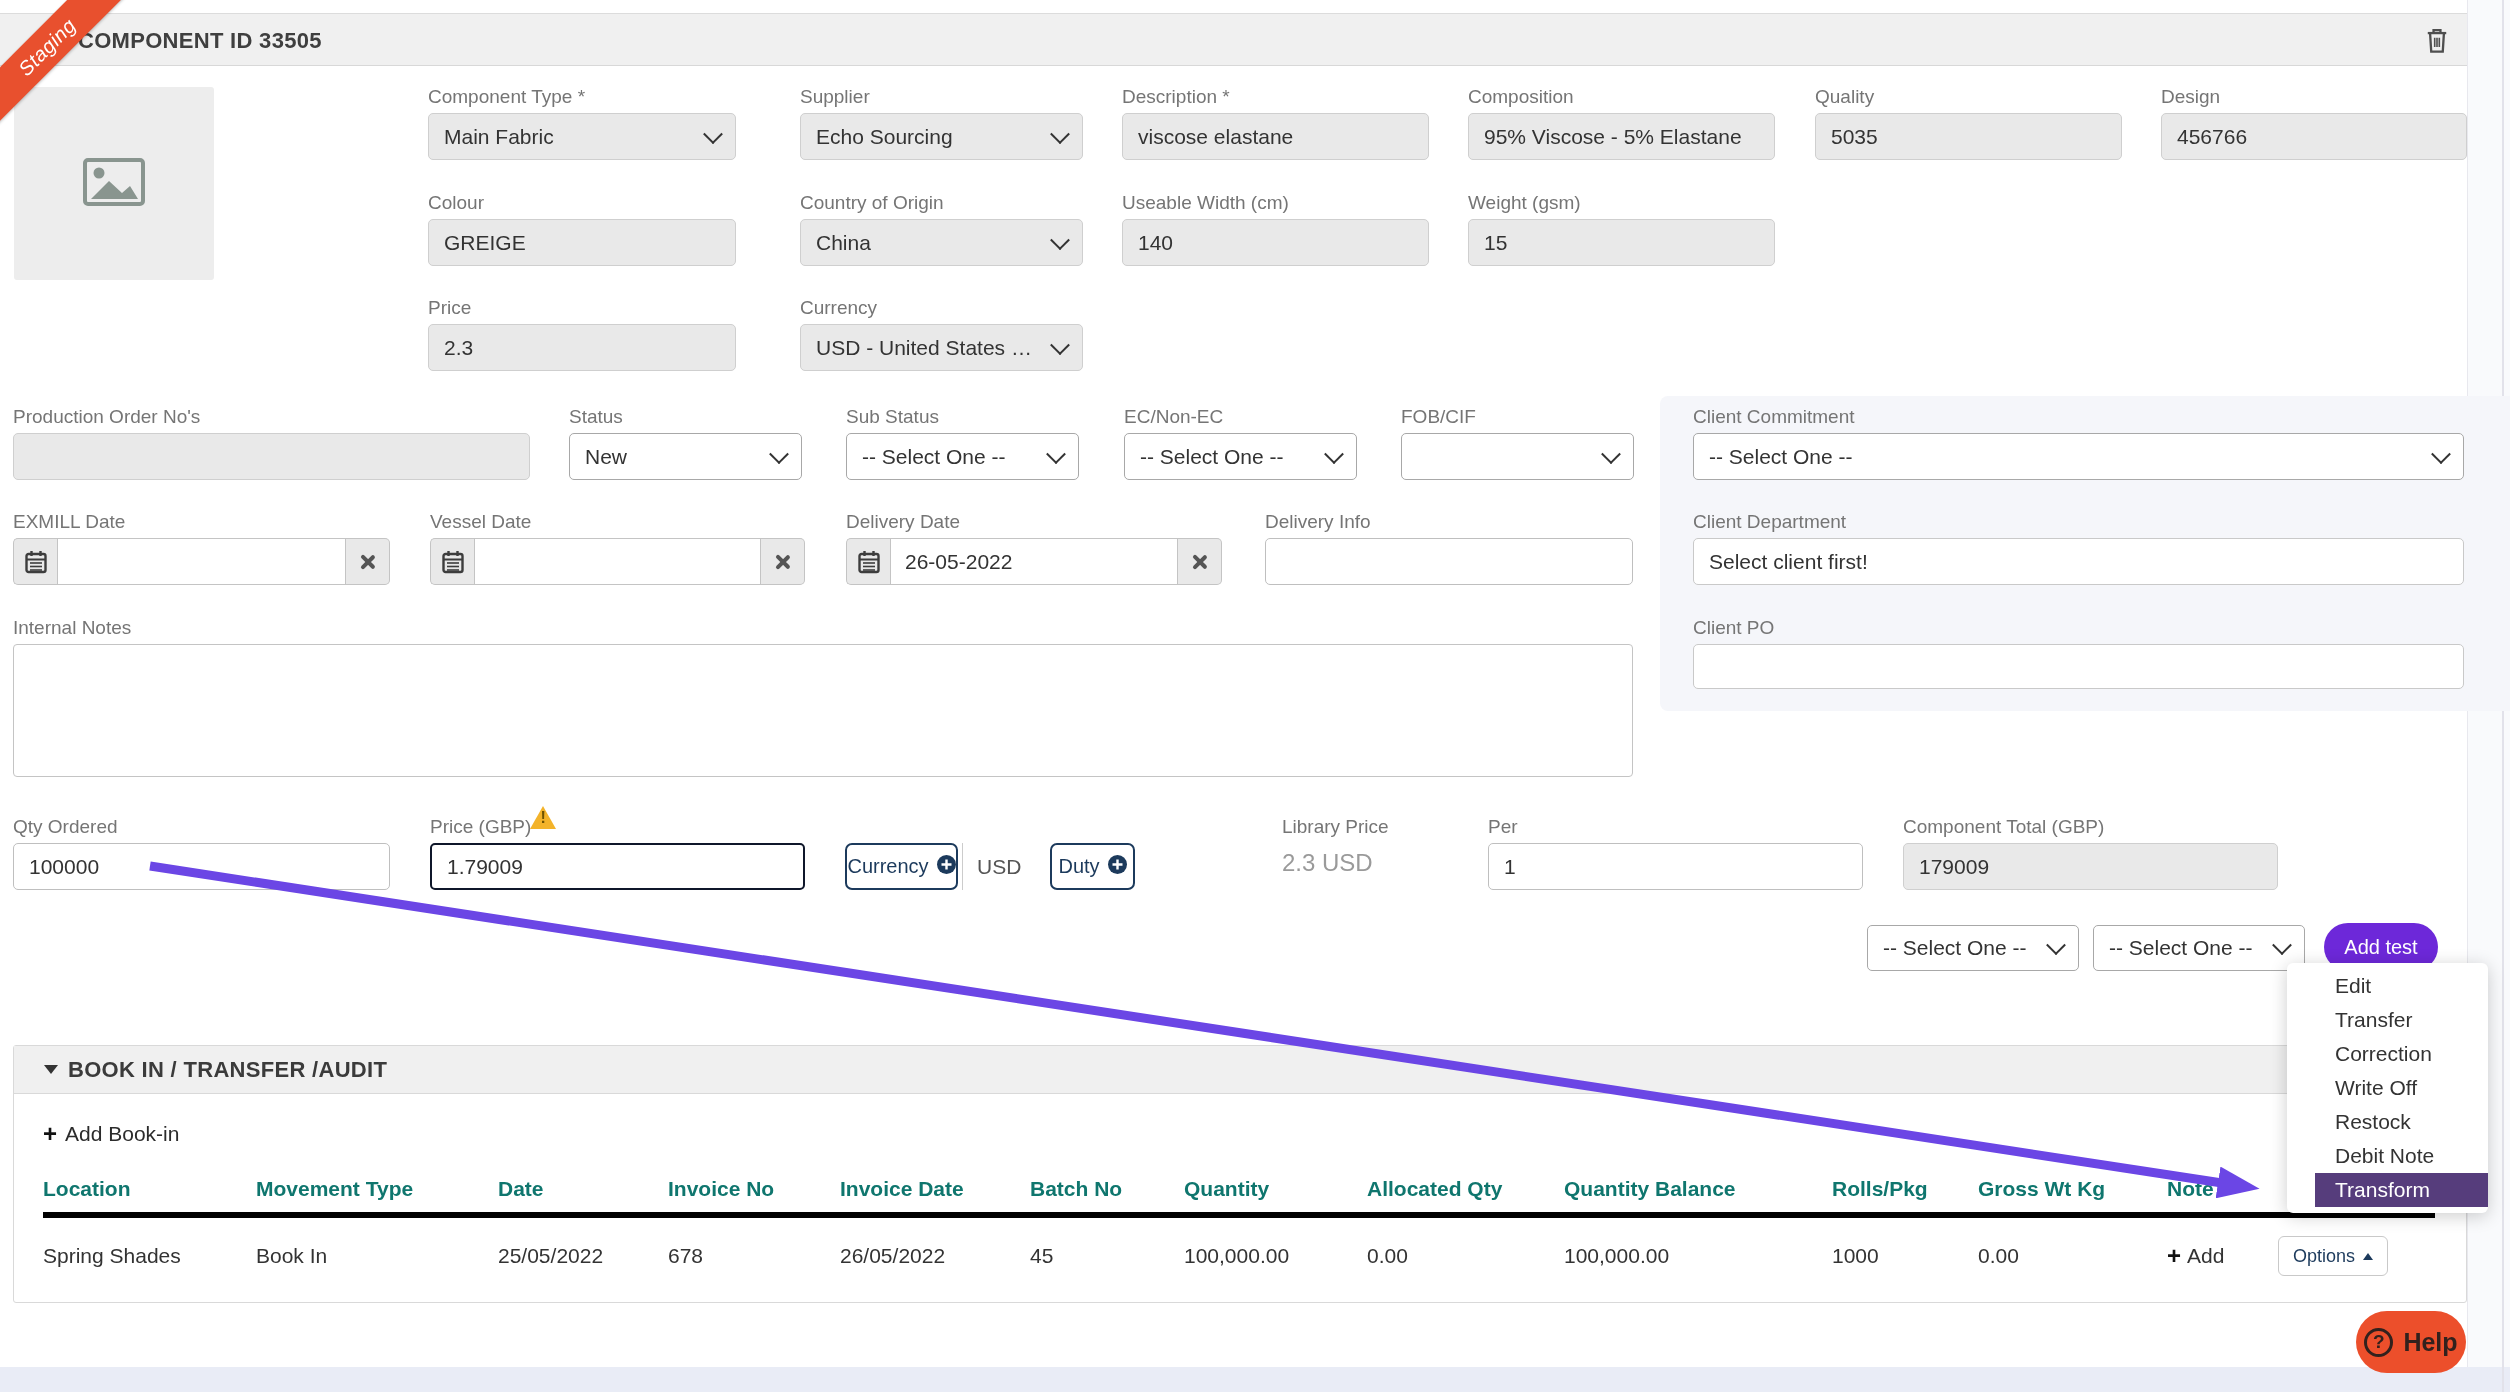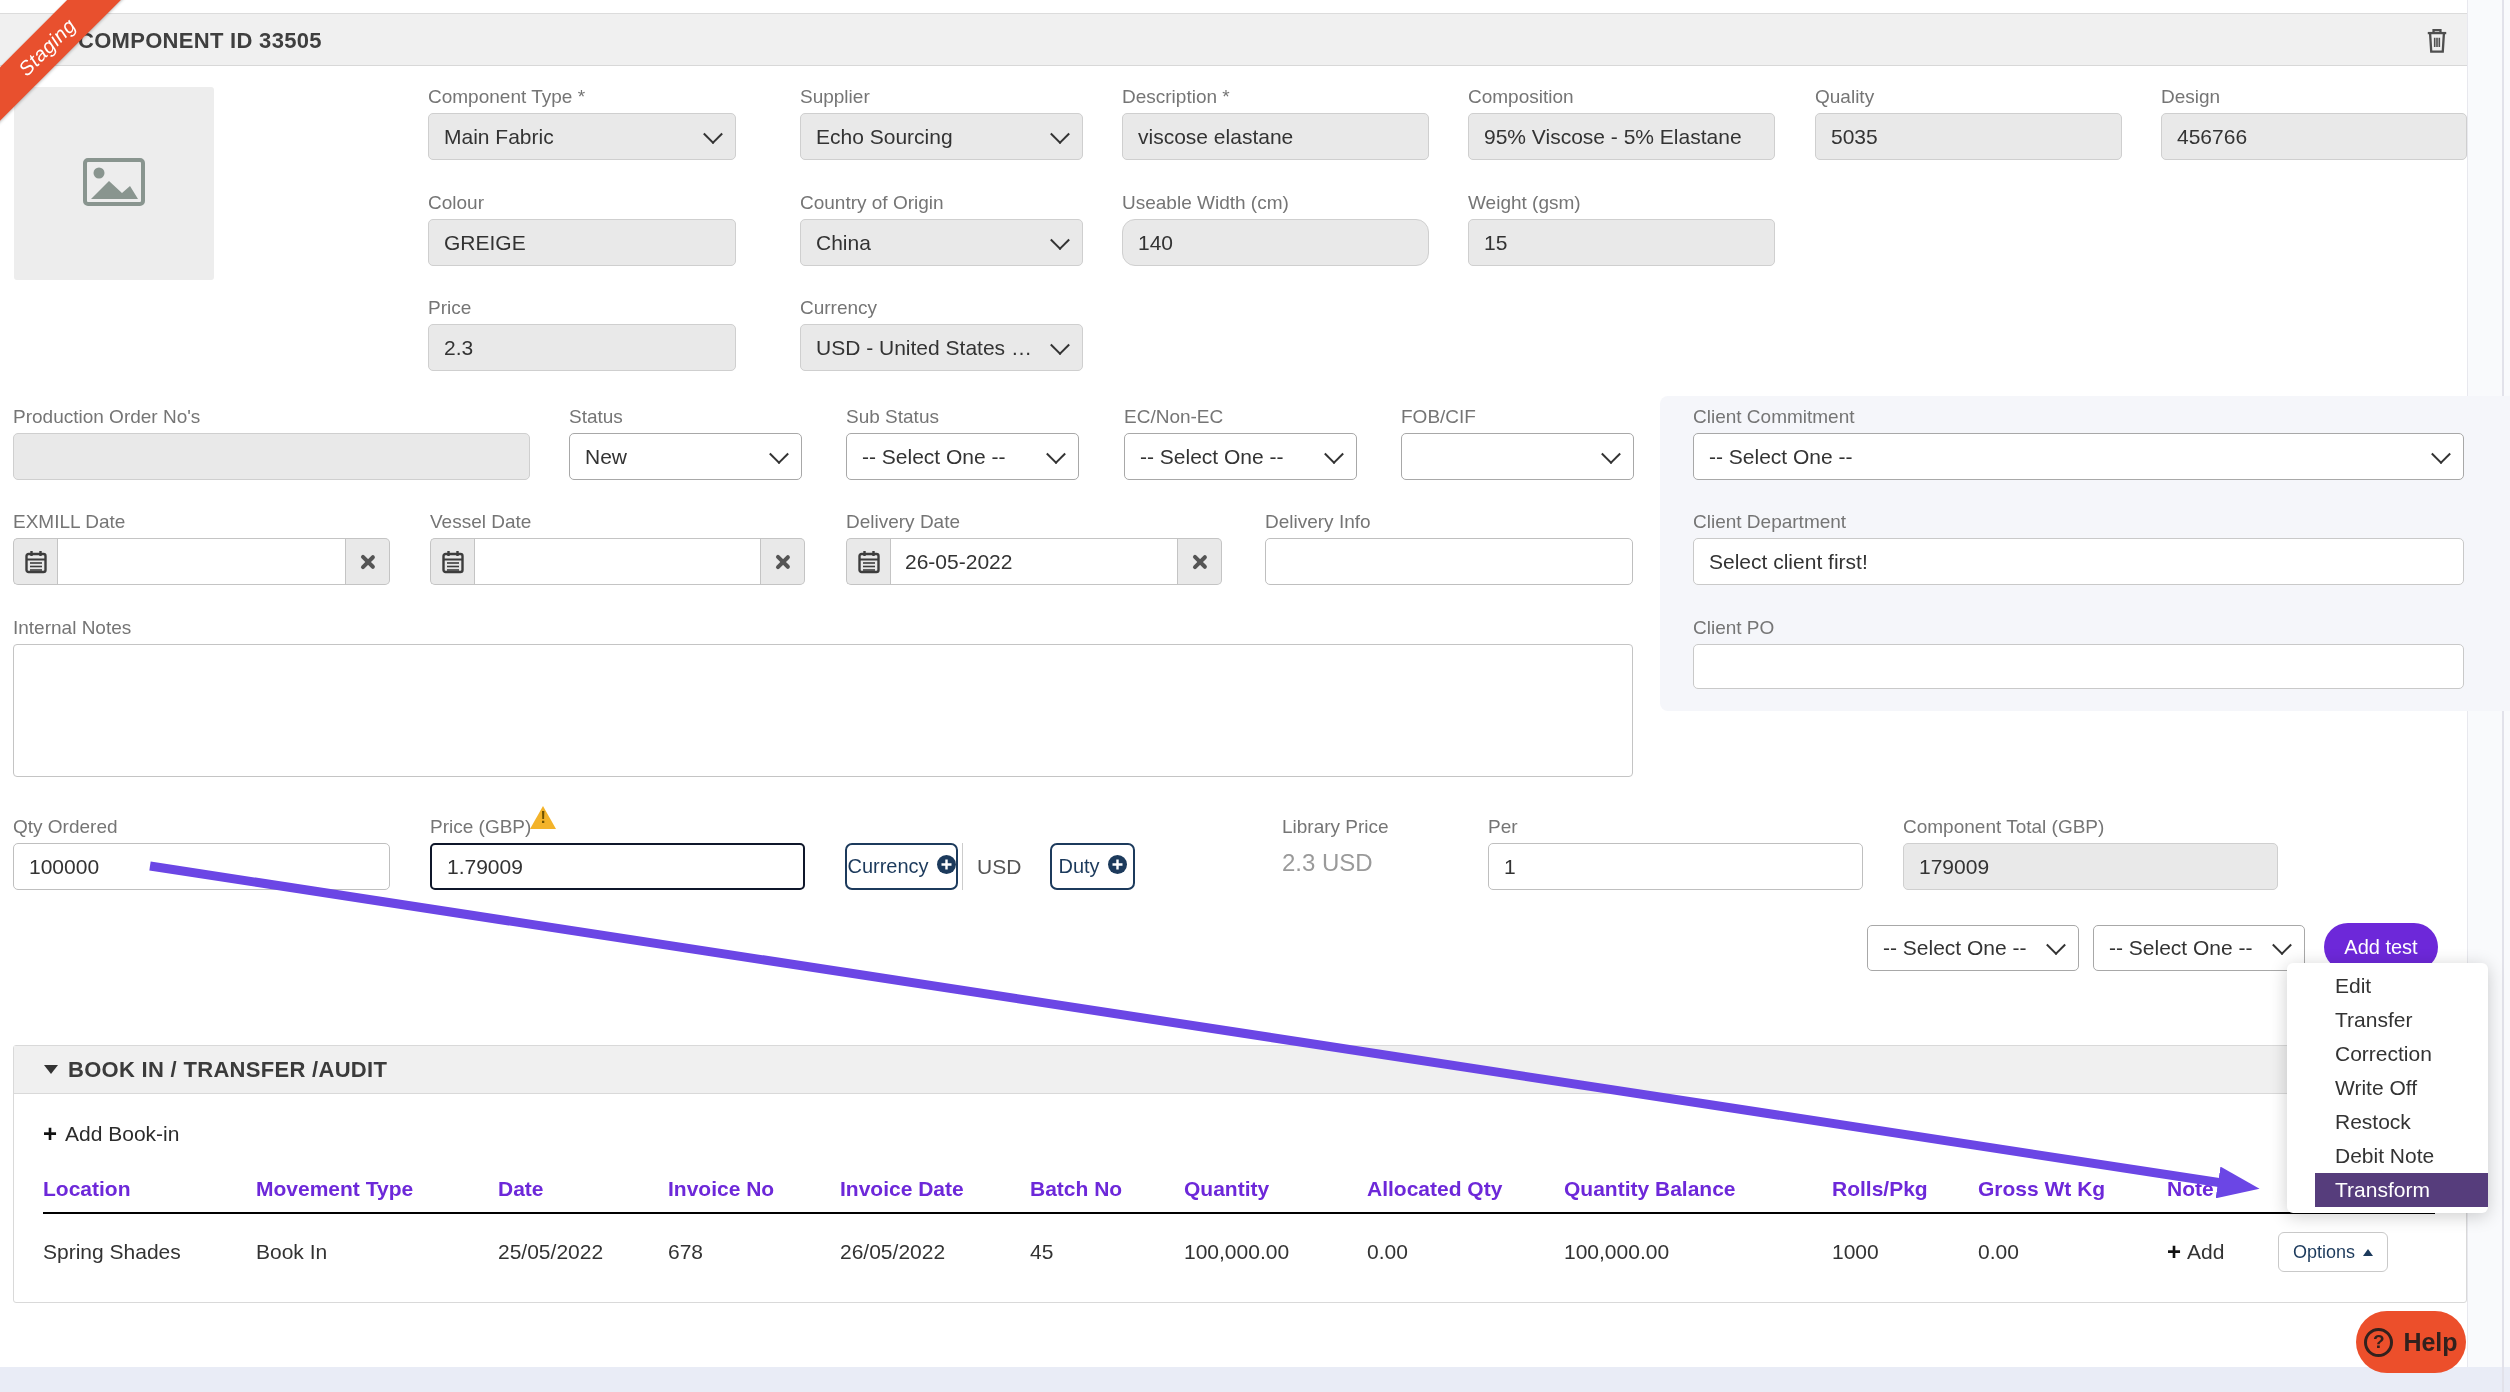--- a/index.html
+++ b/index.html
@@ -55,21 +55,21 @@
   .sec-title{font-size:22px;font-weight:600;color:#3b3b3b;letter-spacing:.3px;}
 
   .btn-navy{position:absolute;background:#6d28d9;color:#fff;border:none;border-radius:24px;font-size:20px;display:flex;align-items:center;justify-content:center;cursor:pointer;z-index:2;font-family:inherit;}
 
   .addlink{position:absolute;font-size:21px;color:#2b2b2b;display:flex;align-items:center;gap:8px;cursor:pointer;z-index:2;}
   .plus{font-weight:bold;font-size:24px;color:#111;line-height:1;}
 
   
   .btable{position:absolute;left:43px;top:1166px;width:2392px;z-index:2;}
   .trow{display:grid;grid-template-columns:213px 242px 170px 172px 190px 154px 183px 197px 268px 146px 189px 111px 1fr;align-items:center;}
-  .trow.head{height:46px;border-bottom:2px solid #000000;font-weight:bold;font-size:21px;color:#6d28d9;}
+  .trow.head{height:46px;border-bottom:6px solid #000000;font-weight:bold;font-size:21px;color:#0f766e;}
   .trow.body{height:76px;font-size:21px;color:#333;}
   .note-cell{display:flex;align-items:center;gap:6px;cursor:pointer;}
   .btn-opt{border:1px solid #c9c9c9;background:#fff;border-radius:6px;color:#1c3a5c;font-size:18px;display:flex;align-items:center;gap:8px;padding:0 14px;height:40px;cursor:pointer;font-family:inherit;}
   .tri-up{width:0;height:0;border-left:5px solid transparent;border-right:5px solid transparent;border-bottom:7px solid #1c3a5c;}
 
   
   .menu{position:absolute;left:2287px;top:963px;width:201px;background:#fff;border-radius:6px;box-shadow:0 3px 18px rgba(0,0,0,.2);z-index:55;padding:6px 0;}
   .menu-item{height:34px;line-height:34px;padding-left:20px;font-size:21px;color:#333;cursor:pointer;white-space:nowrap;margin-left:28px;}
   .menu-item.hl{background:#563d7c;color:#fff;}
 
@@ -136,21 +136,21 @@
   <input class="inp gray" style="left: 2161px; top: 113px; width: 306px;" value="456766">
 
   <div class="lbl" style="left:428px;top:192px">Colour</div>
   <input class="inp gray" style="left: 428px; top: 219px; width: 308px;" value="GREIGE">
   <div class="lbl" style="left:800px;top:192px">Country of Origin</div>
   <div class="sel gray" style="left:800px;top:219px;width:283px">
     <span class="sel-text">China</span>
       <span class="chev"></span>
   </div>
   <div class="lbl" style="left:1122px;top:192px">Useable Width (cm)</div>
-  <input class="inp gray" style="left: 1122px; top: 219px; width: 307px; border-radius: 13px;" value="140">
+  <input class="inp gray" style="left: 1122px; top: 219px; width: 307px;" value="140">
   <div class="lbl" style="left:1468px;top:192px">Weight (gsm)</div>
   <input class="inp gray" style="left: 1468px; top: 219px; width: 307px;" value="15">
 
   <div class="lbl" style="left:428px;top:297px">Price</div>
   <input class="inp gray" style="left: 428px; top: 324px; width: 308px;" value="2.3">
   <div class="lbl" style="left:800px;top:297px">Currency</div>
   <div class="sel gray" style="left:800px;top:324px;width:283px">
     <span class="sel-text">USD - United States Dollar</span>
       <span class="chev"></span>
   </div>

